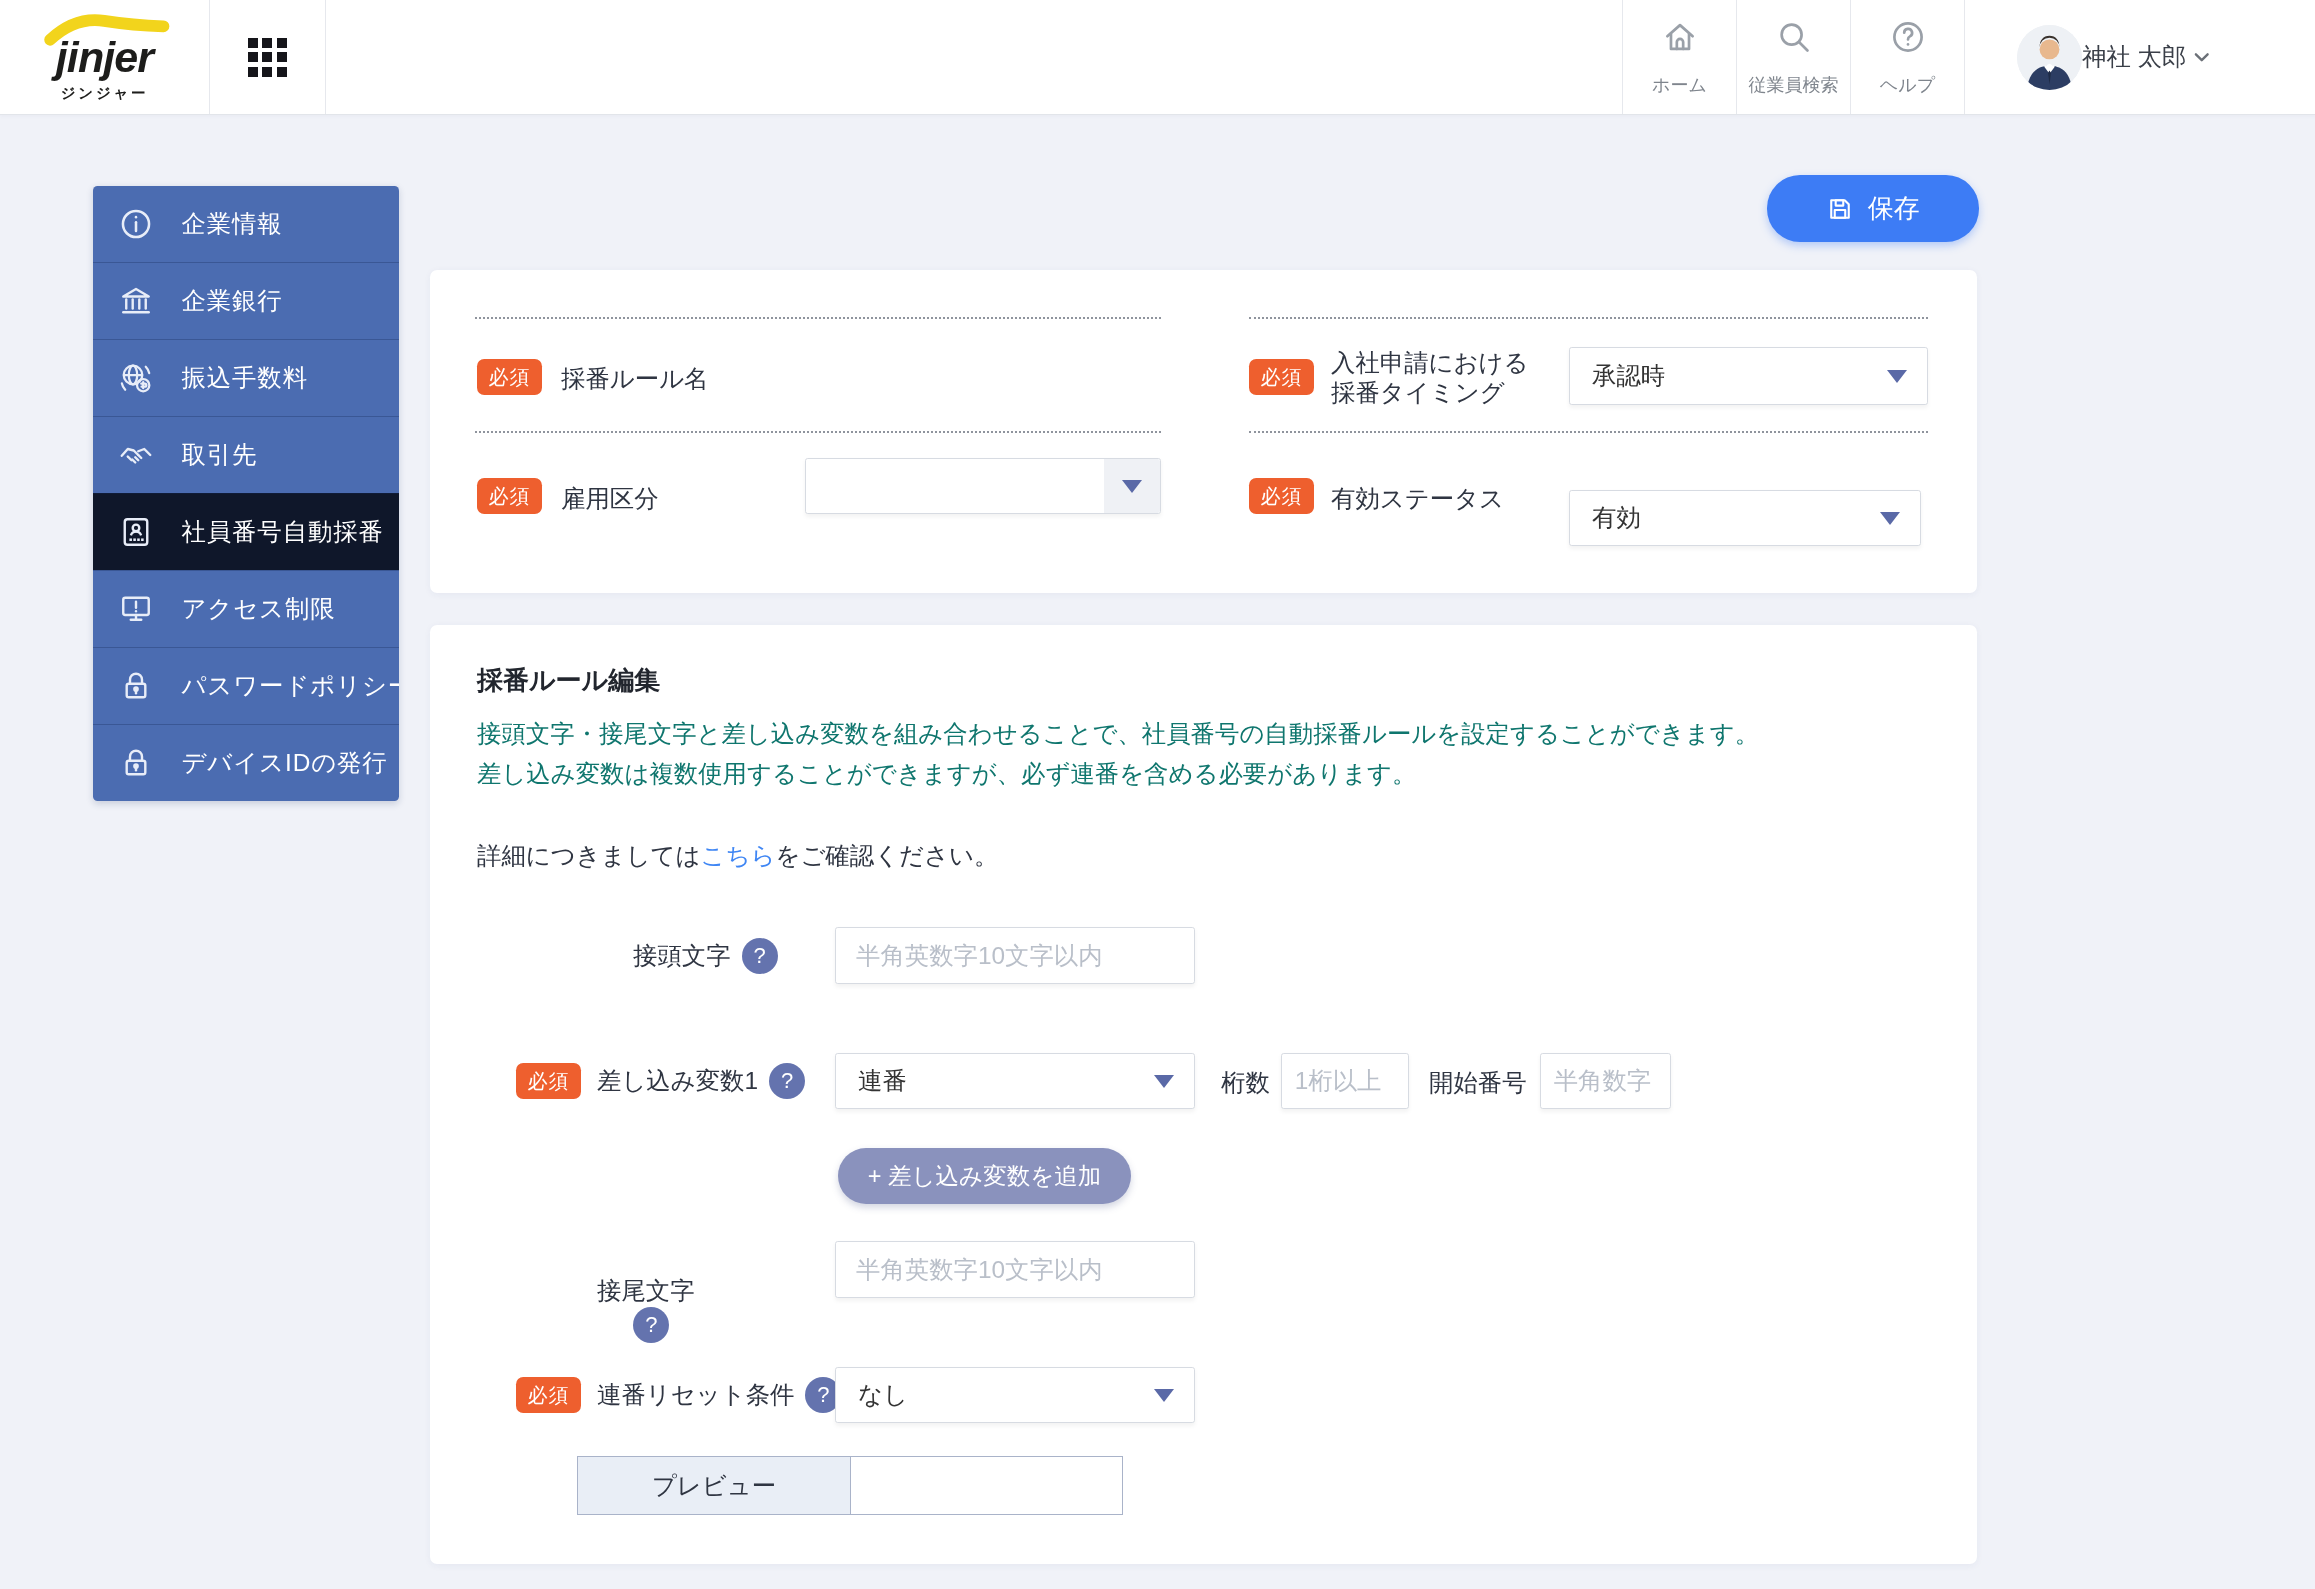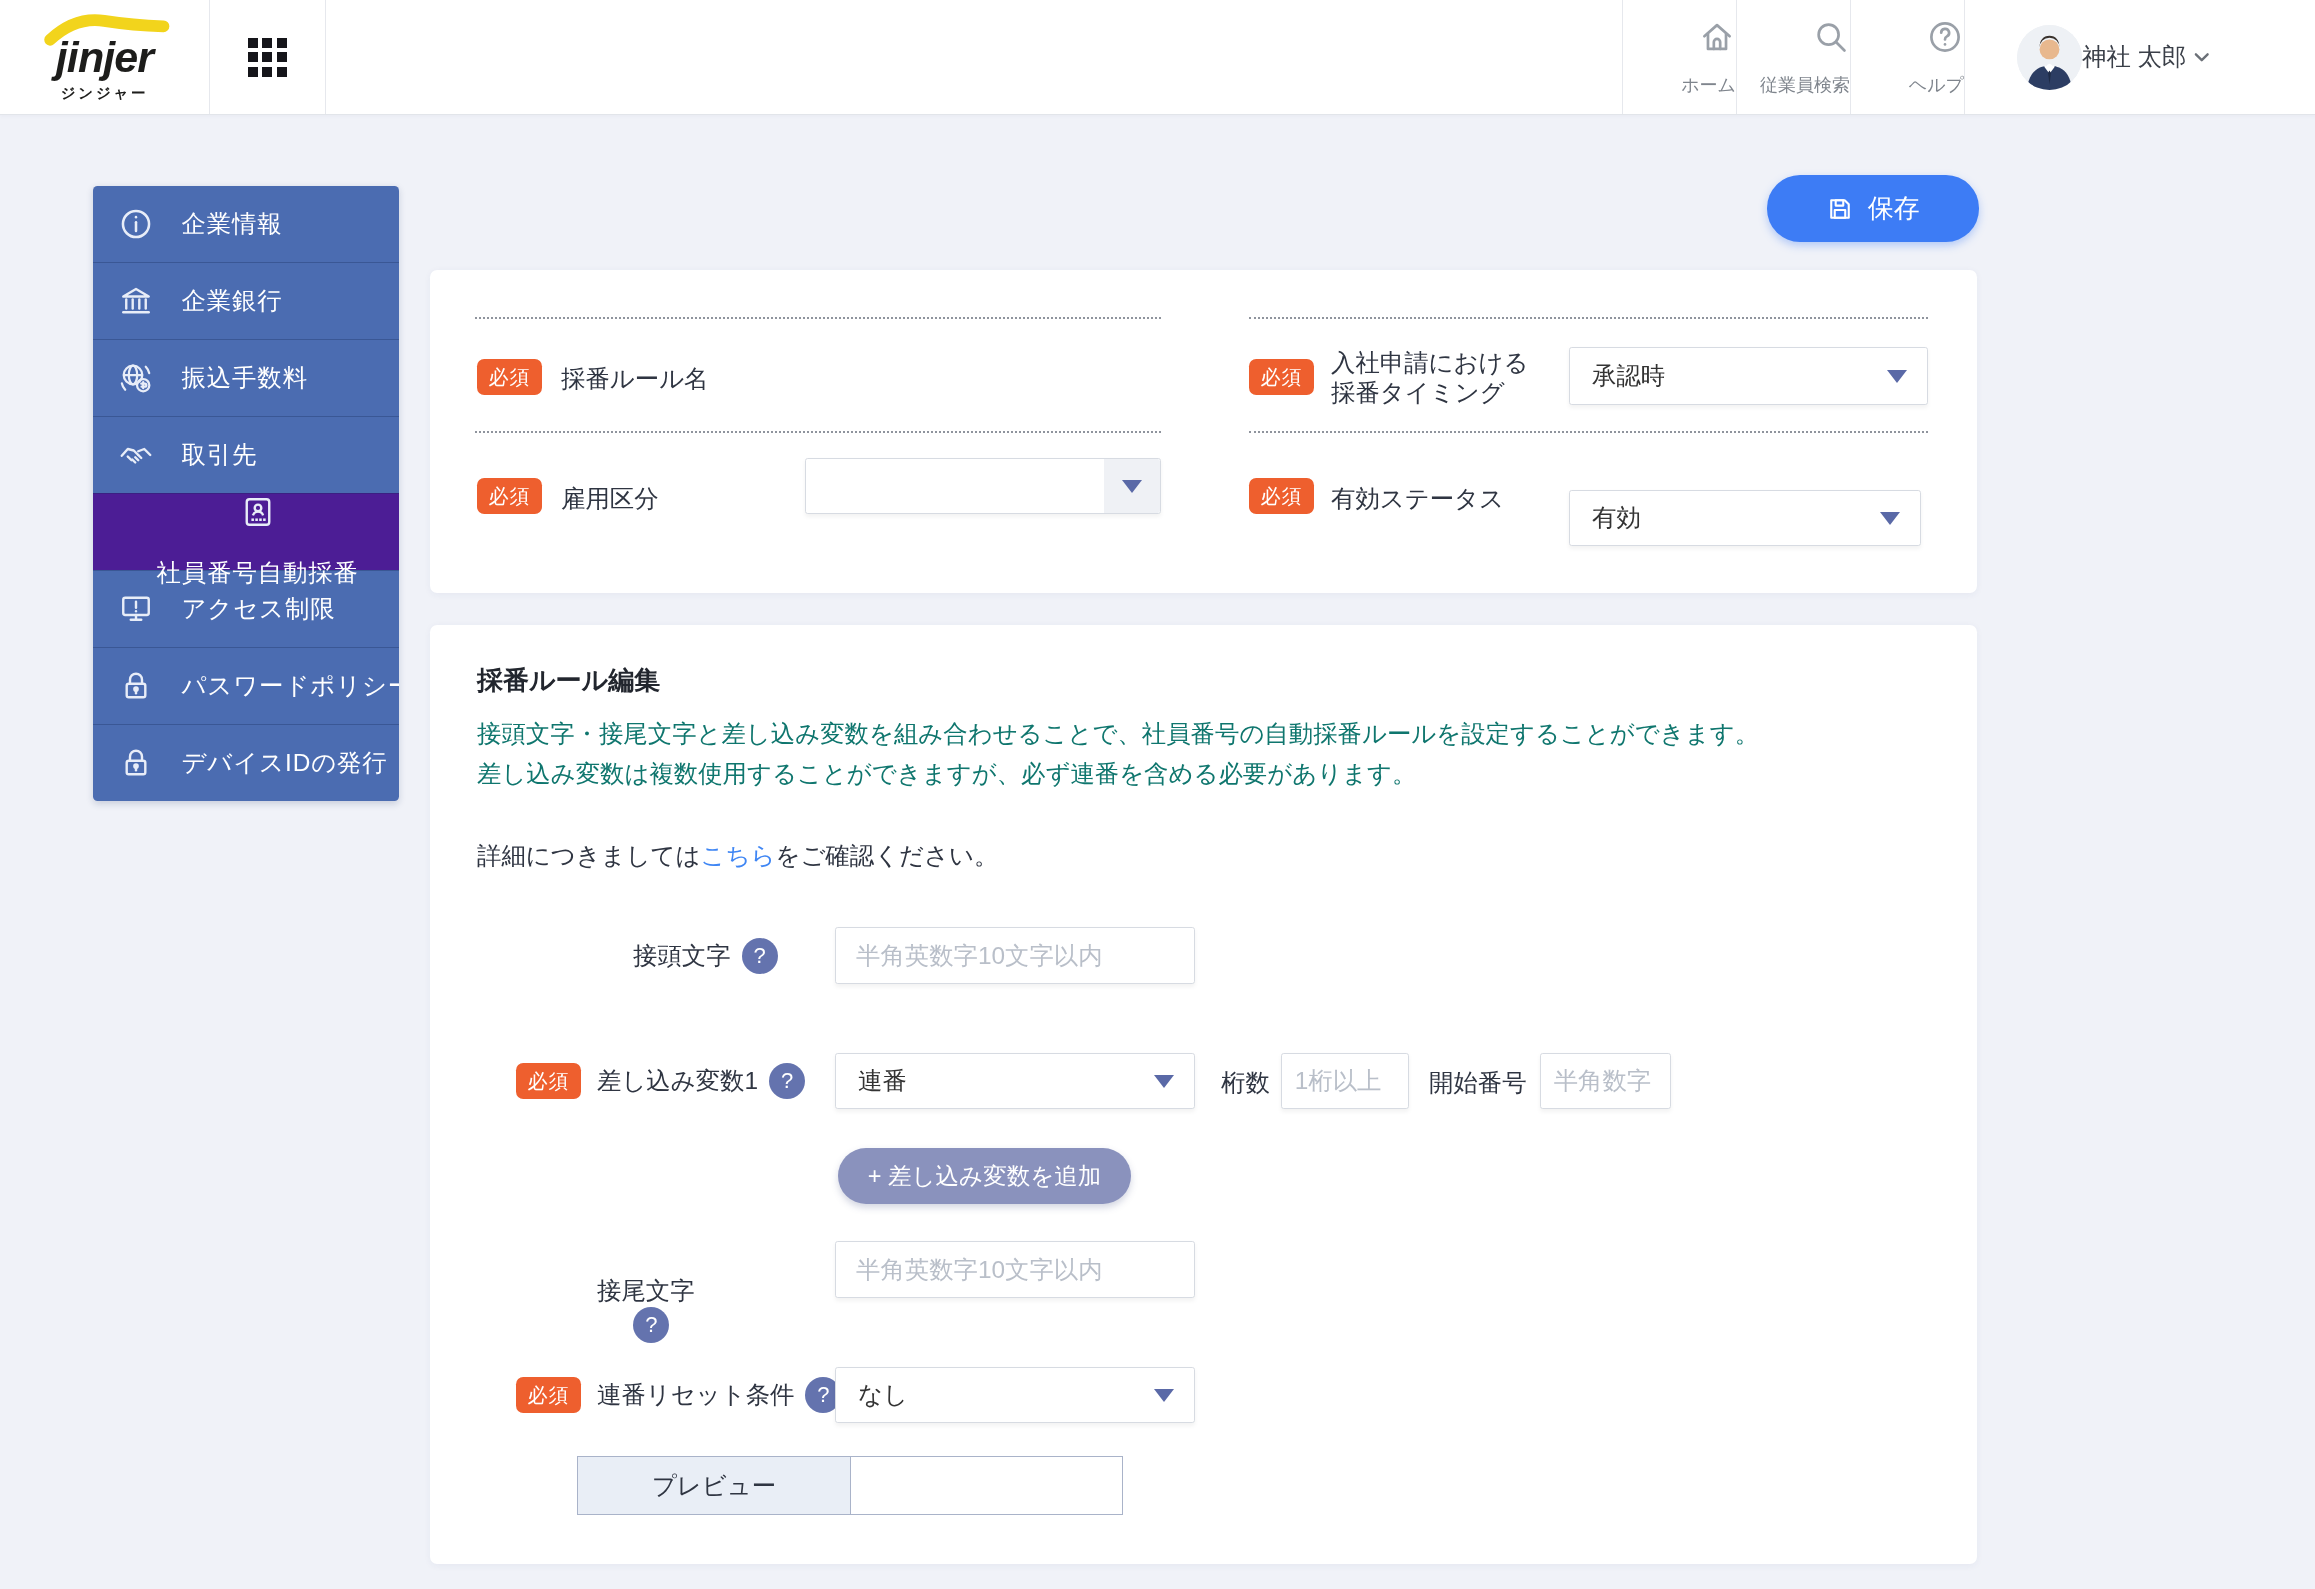--- a/index.html
+++ b/index.html
@@ -19,36 +19,36 @@
   .grid-icon{display:grid;grid-template-columns:repeat(3,10px);grid-gap:4.5px;cursor:pointer;}
   .grid-icon span{width:10px;height:10px;background:#15151a;}
   .search-area{flex:0 0 auto;display:flex;align-items:center;padding-left:50px;}
   .search-box{width:410px;height:62px;border:0.9px solid #dee1e7;border-radius:7.2px;display:flex;align-items:center;
               padding:0 16.3px 0 20px;background:#fff;}
   .search-box input{flex:1;border:none;outline:none;font-size:24.4px;color:#333;background:transparent;
                     font-family:inherit;min-width:0;}
   .search-box input::placeholder{color:#c3c7ce;}
   .hdr-spacer{flex:1;}
   .hdr-nav{display:flex;align-items:stretch;}
-  .hdr-nav-item{width:113px;border-left:0.9px solid #e6e8ed;display:flex;flex-direction:column;align-items:flex-end;
+  .hdr-nav-item{width:113px;border-left:0.9px solid #e6e8ed;display:flex;flex-direction:column;align-items:center;
                 justify-content:center;gap:17px;cursor:pointer;color:#9aa0a8;}
   .hdr-nav-item .lbl{font-size:18px;color:#7f858d;}
   .user-area{width:299px;border-left:0.9px solid #e6e8ed;display:flex;align-items:center;
              padding-left:52px;cursor:pointer;}
   .avatar{width:65px;height:65px;border-radius:50%;overflow:hidden;background:#edf0f4;flex:0 0 auto;}
   .user-name{font-size:24.4px;color:#3a3f48;}
   .chev{color:#6b7077;margin-left:3.6px;display:flex;align-items:center;}
 
   
   .sidebar{position:absolute;left:93px;top:186px;width:306px;border-radius:4.5px;overflow:hidden;
            box-shadow:0 2.7px 7.2px rgba(30,50,100,.18);}
   .side-item{height:76px;background:#4b6cb1;display:flex;align-items:center;gap:27px;padding-left:23.5px;
              cursor:pointer;color:#fff;}
   .side-item + .side-item{border-top:0.9px solid rgba(20,40,85,.30);}
-  .side-item.active{background:#4c1d95;flex-direction:column;}
+  .side-item.active{background:#0f172a;}
   .side-item .s-icon{width:38px;display:flex;justify-content:center;color:#e8edf8;flex:0 0 auto;}
   .side-item .s-label{font-size:24.4px;letter-spacing:0.9px;white-space:nowrap;}
 
   
   .save-btn{position:absolute;left:1767px;top:175px;width:212px;height:67px;border-radius:33px;
             background:#3d7cf5;display:flex;align-items:center;justify-content:center;gap:13.6px;
             color:#fff;font-size:26px;cursor:pointer;box-shadow:0 3.6px 9px rgba(61,124,245,.35);}
 
   
   .card{position:absolute;background:#fff;border-radius:7.2px;box-shadow:0 1.8px 7.2px rgba(40,60,110,.05);}

